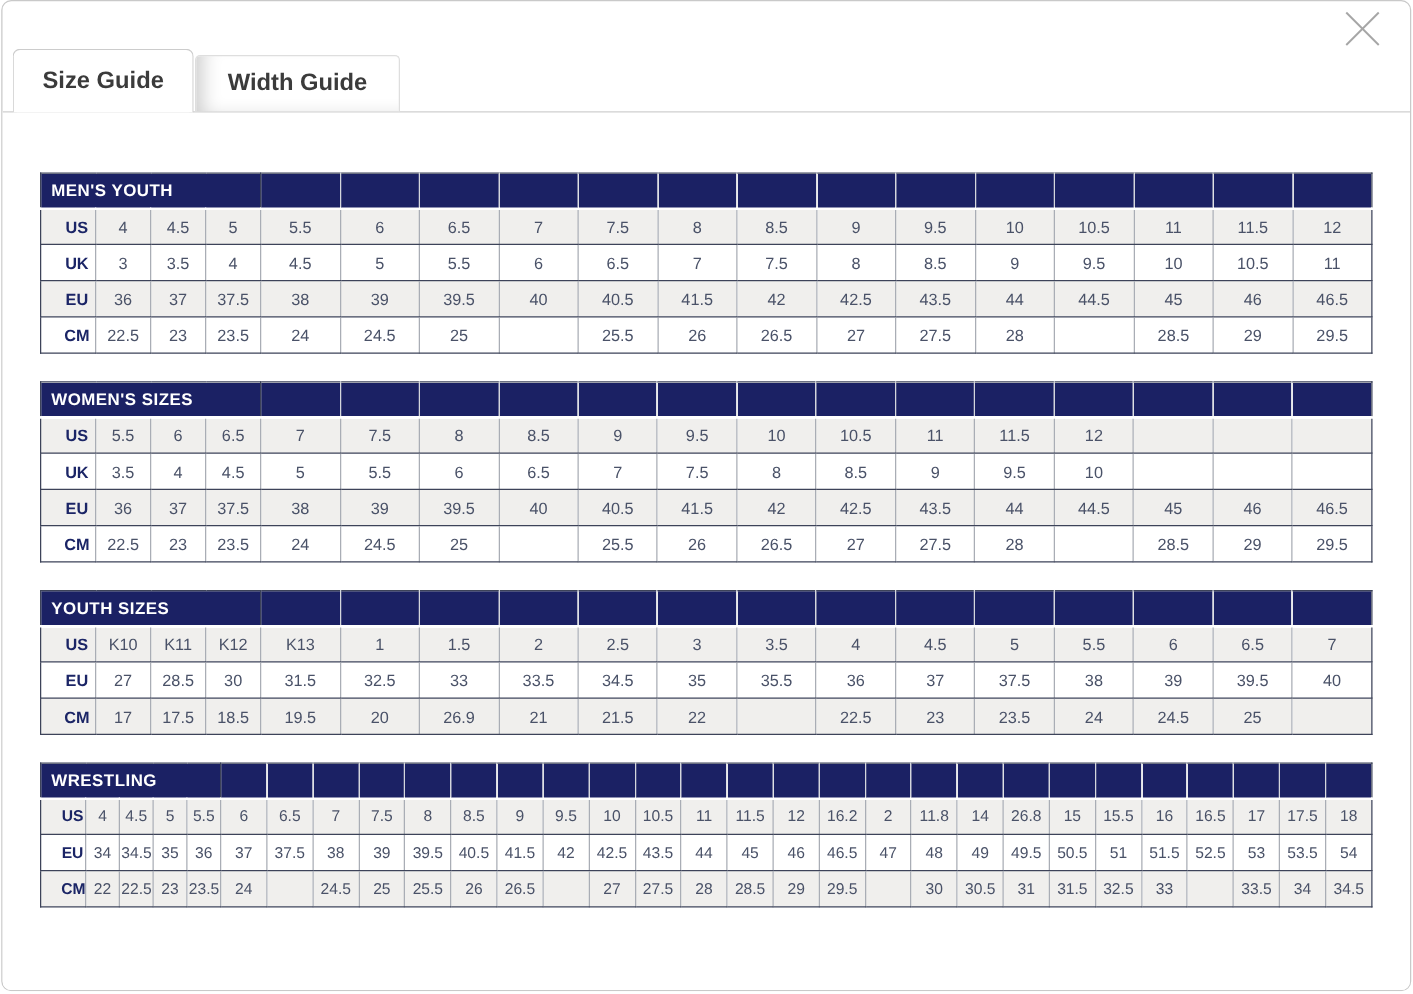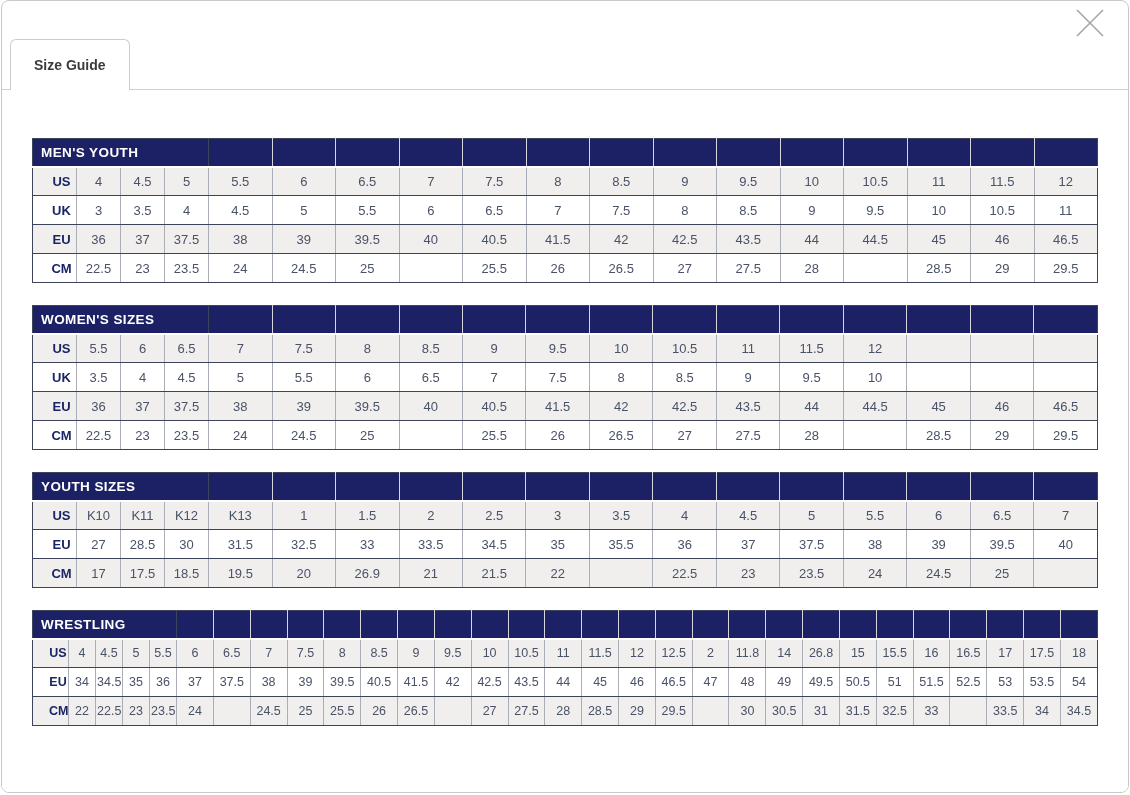--- a/index.html
+++ b/index.html
@@ -10,21 +10,21 @@
   }
   .close-btn {
     position:absolute; top:2px; right:18px; width:40px; height:40px;
     background:none; border:none; cursor:pointer; padding:4px; z-index:5;
   }
   .tabbar {
     position:absolute; left:8px; top:38px; height:51px;
     display:flex; align-items:flex-end; z-index:3;
   }
   .tab {
-    background:#fff; font-size:14px; font-weight:bold; color:#3b3b3b;
+    background:#fff; font-size:19px; font-weight:bold; color:#3b3b3b;
     border:1px solid #cccccc; border-bottom:none; box-sizing:border-box;
     display:flex; align-items:center; cursor:pointer; white-space:nowrap;
   }
   .tab.active {
     height:51px; padding:0 23px; border-radius:6px 6px 0 0; z-index:4; background:#fff;
   }
   .tab.inactive {
     height:45px; padding:0 25px; margin-bottom:1px; margin-left:1px;
     border-color:#dedede; border-radius:4px 4px 0 0; z-index:2;
     box-shadow:inset 14px -4px 16px -10px rgba(0,0,0,0.22);
@@ -69,20 +69,21 @@
 
   <button class="close-btn" aria-label="Close">
     <svg width="32" height="32" viewBox="0 0 32 32">
       <line x1="3" y1="3" x2="29" y2="29" stroke="#a6a6a6" stroke-width="1.6"></line>
       <line x1="29" y1="3" x2="3" y2="29" stroke="#a6a6a6" stroke-width="1.6"></line>
     </svg>
   </button>
 
   <div class="tabbar">
     <div class="tab active">Size Guide</div>
+    <div class="tab inactive">Width Guide</div>
   </div>
 
   <div class="panel">
     <div id="tables">
         <table class="size-table">
           <colgroup>
             <col style="width: 44px;">
             <col style="width: 44px;">
             <col style="width: 44px;">
             <col style="width: 44px;">
@@ -505,21 +506,21 @@
               <td>7.5</td>
               <td>8</td>
               <td>8.5</td>
               <td>9</td>
               <td>9.5</td>
               <td>10</td>
               <td>10.5</td>
               <td>11</td>
               <td>11.5</td>
               <td>12</td>
-              <td>12.5</td>
+              <td>16.2</td>
               <td>2</td>
               <td>11.8</td>
               <td>14</td>
               <td>26.8</td>
               <td>15</td>
               <td>15.5</td>
               <td>16</td>
               <td>16.5</td>
               <td>17</td>
               <td>17.5</td>

